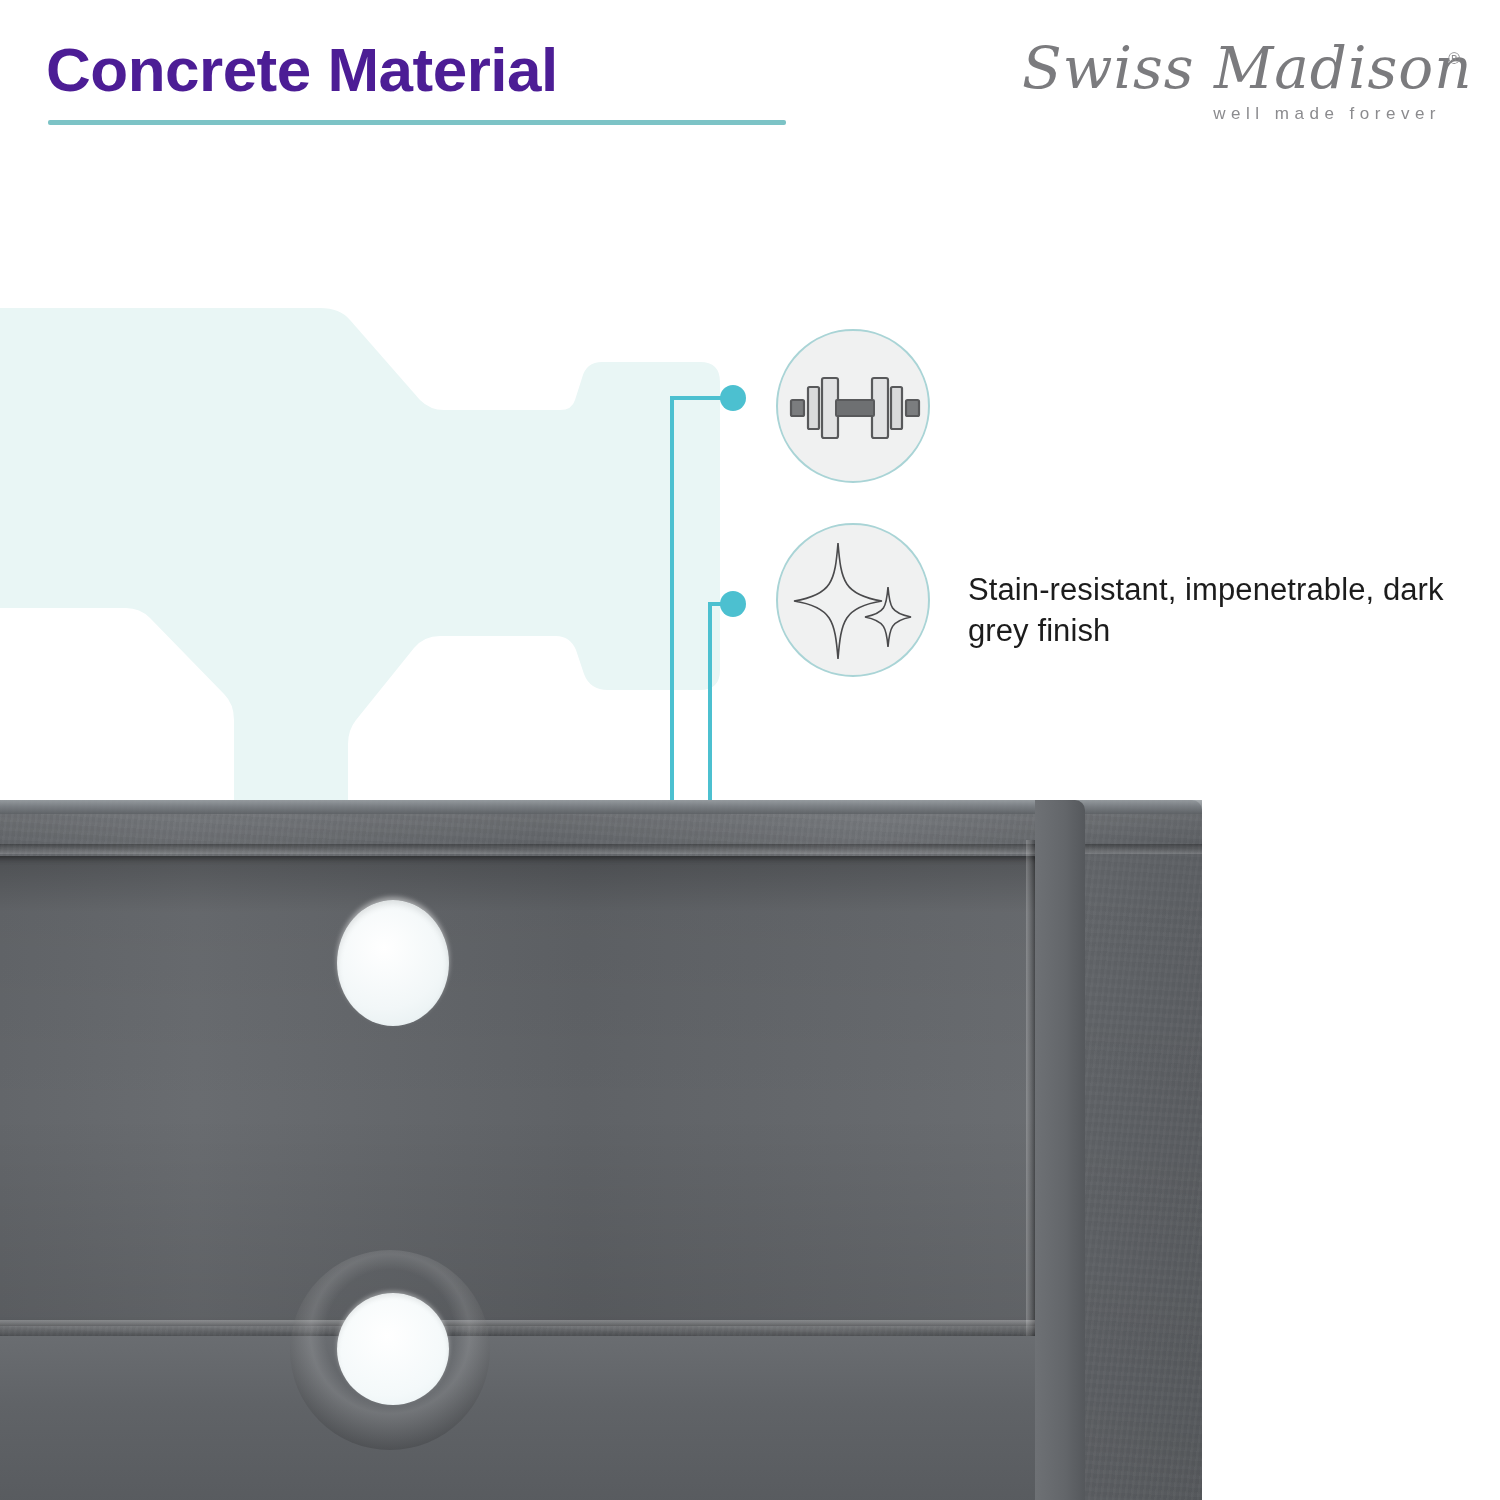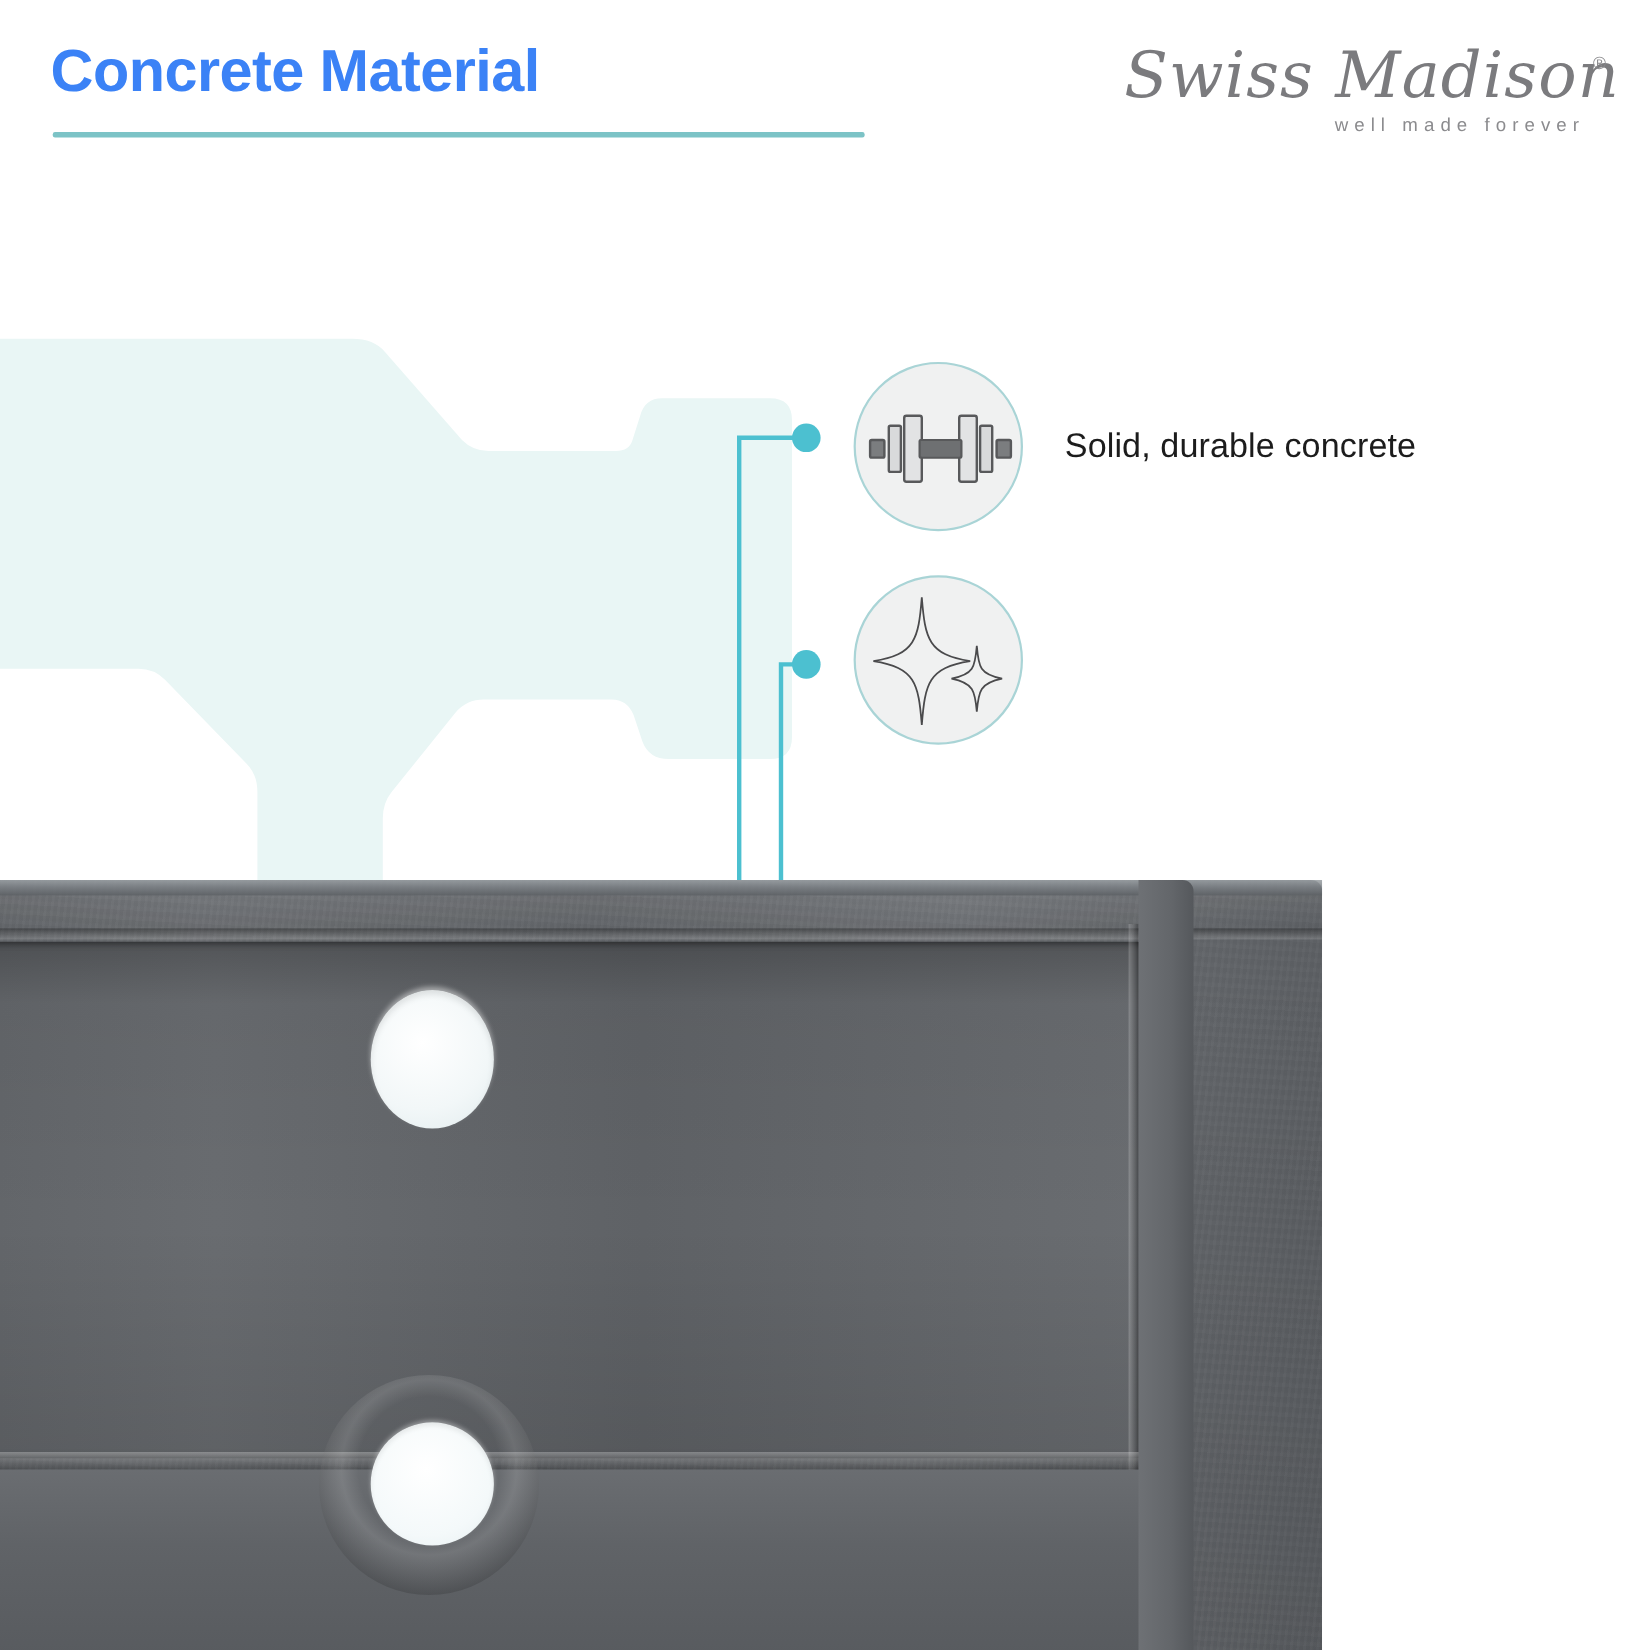--- a/index.html
+++ b/index.html
@@ -24,24 +24,24 @@
     width: 760px;
     height: 560px;
     pointer-events: none;
   }
 
   
   .page-title {
     position: absolute;
     left: 46px;
     top: 34px;
-    font-size: 54px;
+    font-size: 62px;
     font-weight: bold;
     letter-spacing: -0.5px;
-    color: #3b82f6;
+    color: #4c1d95;
     white-space: nowrap;
   }
   .title-underline {
     position: absolute;
     left: 48px;
     top: 120px;
     width: 738px;
     height: 5px;
     background: #7cc3c6;
     border-radius: 2px;
@@ -284,30 +284,30 @@
         <rect x="30" y="56" width="11" height="42" rx="1.5"></rect>
         <rect x="44" y="47" width="16" height="60" rx="2" fill="#e2e3e4"></rect>
         <rect x="94" y="47" width="16" height="60" rx="2" fill="#e2e3e4"></rect>
         <rect x="113" y="56" width="11" height="42" rx="1.5"></rect>
         <rect x="128" y="69" width="13" height="16" rx="1.5" fill="#7b7d7f"></rect>
       </g>
       <rect x="58" y="69" width="38" height="16" rx="1" fill="#6e7072" stroke="#58595b" stroke-width="2"></rect>
       <rect x="60" y="70" width="34" height="14" fill="#6e7072"></rect>
     </svg>
   </div>
-  <div class="callout-text" id="callout-text-0">Solid, durable concrete</div>
 
   <div class="callout-icon" id="callout-icon-1">
     <svg viewBox="0 0 154 154" width="154" height="154">
       <g fill="none" stroke="#4a4a4c" stroke-width="1.6">
         <path d="M60 18 C63 56 66 70 104 76 C66 82 63 96 60 134 C57 96 54 82 16 76 C54 70 57 56 60 18 Z"></path>
         <path d="M110 62 C111.6 82 113 88 133 92 C113 96 111.6 103 110 122 C108.4 103 107 96 87 92 C107 88 108.4 82 110 62 Z"></path>
       </g>
     </svg>
   </div>
+  <div class="callout-text" id="callout-text-1">Stain-resistant, impenetrable, dark grey finish</div>
 
   <div class="product">
     <div class="slab">
       <div class="slab-noise"></div>
       <div class="rim-top"></div>
       <div class="rim-groove"></div>
       <div class="basin"></div>
       <div class="basin-edge-right"></div>
       <div class="basin-lip-bottom"></div>
       <div class="lower-shelf"></div>

